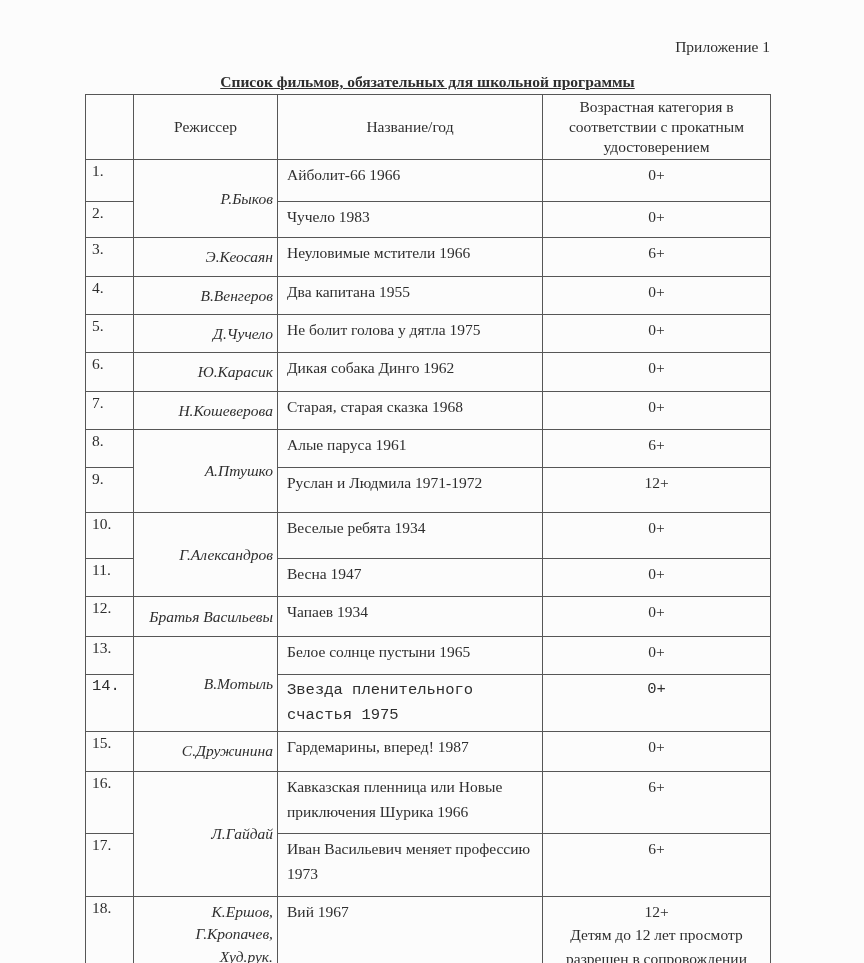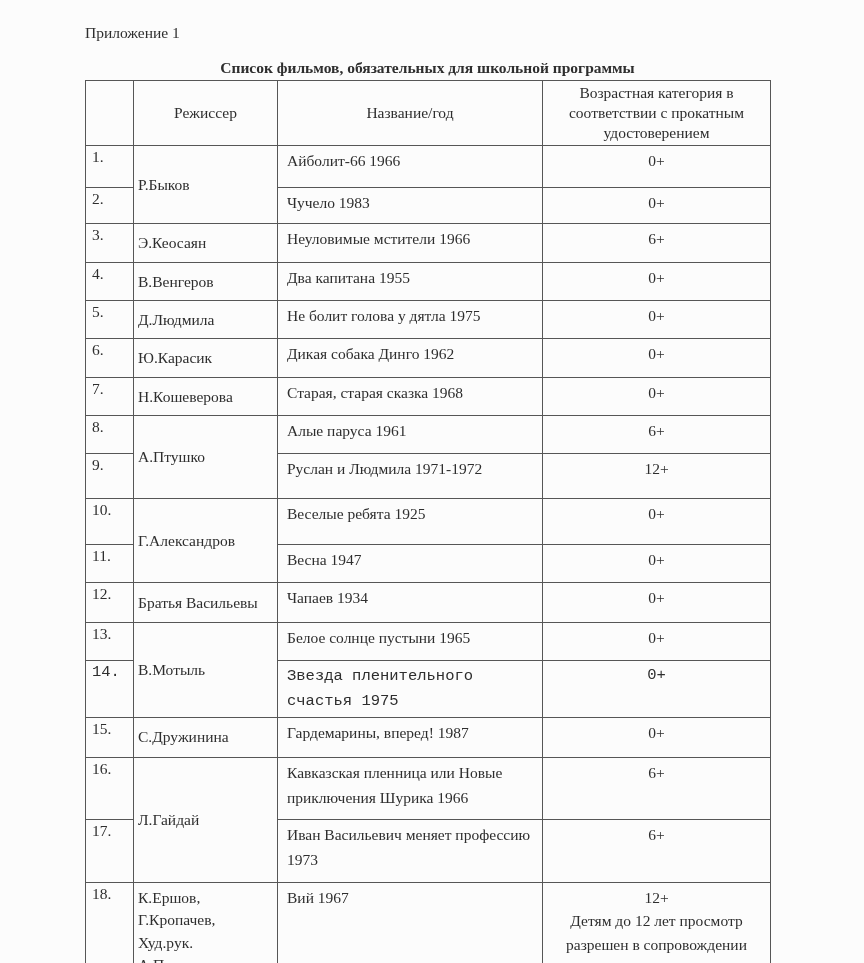--- a/index.html
+++ b/index.html
@@ -10,28 +10,29 @@
   html,body{margin:0;padding:0;}
   body{
     width:864px;height:963px;overflow:hidden;
     background:var(--paper);
     color:var(--ink);
     font-family:"Liberation Serif", serif;
     font-size:15.5px;
   }
   .appendix{
     width:685px;margin-left:85px;
-    padding-top:24px;
-    text-align:left;
+    padding-top:38px;
+    text-align:right;
   }
   .doc-title{
     width:685px;margin-left:85px;
     margin-top:17px;
     text-align:center;
     font-weight:bold;
+    text-decoration:underline;
   }
   table.films{
     border-collapse:collapse;
     table-layout:fixed;
     width:685px;
     margin:3px 0 0 85px;
   }
   td,th{
     border:1px solid var(--border);
     font-weight:normal;
@@ -39,24 +40,25 @@
     overflow:hidden;
   }
   th{
     text-align:center;
     vertical-align:middle;
     line-height:1.3;
     padding:2px 24px;
   }
   td.num{padding:2px 6px;text-align:left;}
   td.director{
-    text-align:left;
+    text-align:right;
     vertical-align:middle;
     padding:2px 4px;
     line-height:1.45;
+    font-style:italic;
   }
   td.director.top{vertical-align:top;padding-top:4px;}
   td.title{
     text-align:left;
     padding:3px 9px;
     line-height:1.6;
   }
   td.age{
     text-align:center;
     padding:3px 6px;
@@ -103,21 +105,21 @@
         <td class="age">6+</td>
       </tr>
       <tr style="height: 38px;">
         <td class="num">4.</td>
         <td class="director" rowspan="1">В.Венгеров</td>
         <td class="title">Два капитана 1955</td>
         <td class="age">0+</td>
       </tr>
       <tr style="height: 38px;">
         <td class="num">5.</td>
-        <td class="director" rowspan="1">Д.Людмила</td>
+        <td class="director" rowspan="1">Д.Чучело</td>
         <td class="title">Не болит голова у дятла 1975</td>
         <td class="age">0+</td>
       </tr>
       <tr style="height: 39px;">
         <td class="num">6.</td>
         <td class="director" rowspan="1">Ю.Карасик</td>
         <td class="title">Дикая собака Динго 1962</td>
         <td class="age">0+</td>
       </tr>
       <tr style="height: 38px;">
@@ -133,21 +135,21 @@
         <td class="age">6+</td>
       </tr>
       <tr style="height: 45px;">
         <td class="num">9.</td>
         <td class="title">Руслан и Людмила 1971-1972</td>
         <td class="age">12+</td>
       </tr>
       <tr style="height: 46px; margin-top: 24px;">
         <td class="num">10.</td>
         <td class="director" rowspan="2">Г.Александров</td>
-        <td class="title">Веселые ребята 1925</td>
+        <td class="title">Веселые ребята 1934</td>
         <td class="age">0+</td>
       </tr>
       <tr style="height: 38px;">
         <td class="num">11.</td>
         <td class="title">Весна 1947</td>
         <td class="age">0+</td>
       </tr>
       <tr style="height: 40px;">
         <td class="num">12.</td>
         <td class="director" rowspan="1">Братья Васильевы</td>

